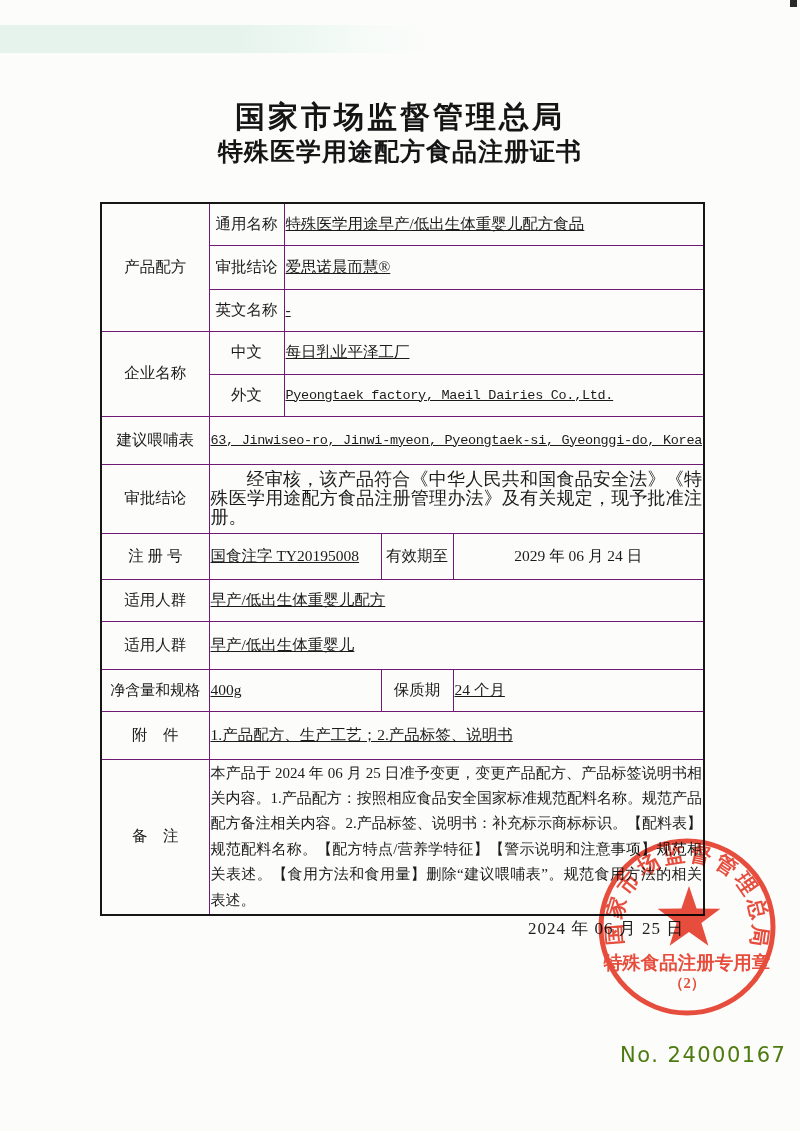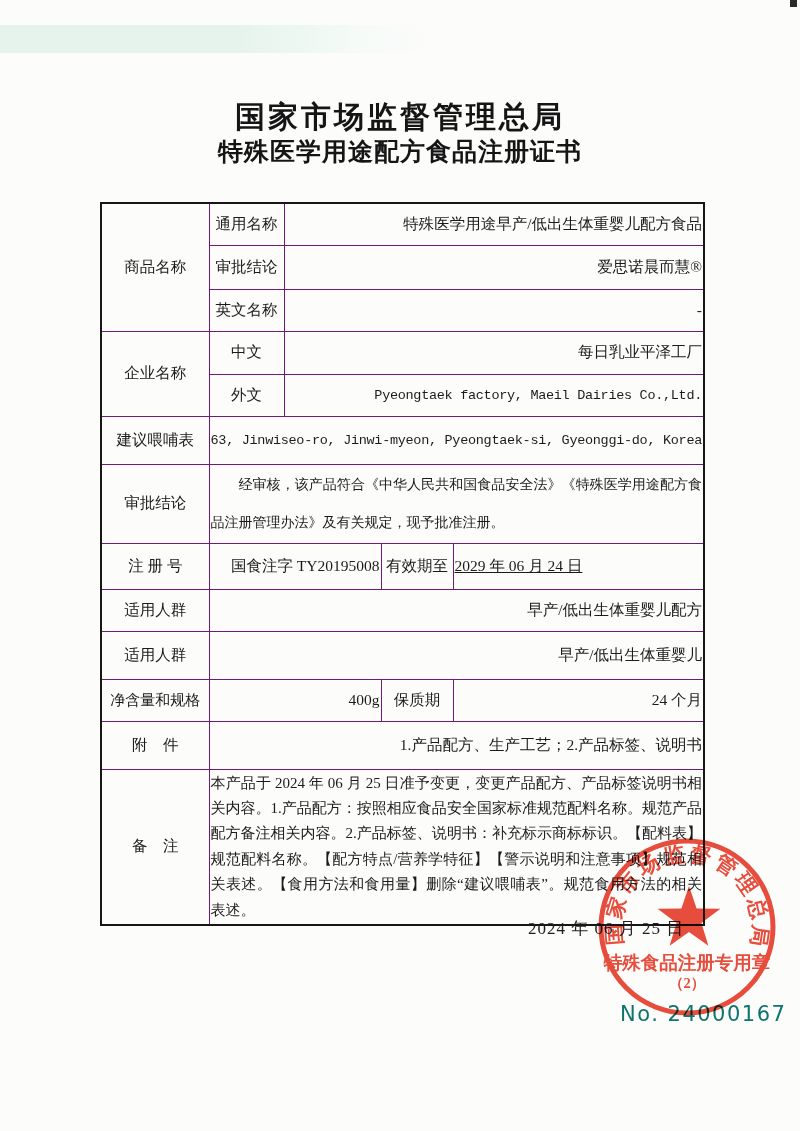--- a/index.html
+++ b/index.html
@@ -26,36 +26,36 @@
     font-size:15.5px;color:#1b1b1b;
   }
   table.cert td{
     border:1px solid #701a75;
     vertical-align:middle;
     padding:1px;
     overflow:hidden;
     margin-top:15px;
   }
   td.lab{text-align:center;}
-  td.val{text-align:right;padding:2px 8px 2px 13px;}
-  td.val-center{text-align:left;padding:2px 4px;text-decoration:underline;}
+  td.val{text-align:left;padding:2px 8px 2px 13px;text-decoration:underline;}
+  td.val-center{text-align:center;padding:2px 4px;}
   td.mono{font-family:"Liberation Mono","DejaVu Sans Mono",monospace;font-size:13.5px;letter-spacing:-0.3px;}
-  td.approval{font-size:14px;line-height:38px;text-align:justify;padding:2px 10px 2px 10px;text-indent:2em;}
+  td.approval{font-size:18px;line-height:19px;text-align:justify;padding:2px 10px 2px 10px;text-indent:2em;}
   td.remarks{font-size:15px;line-height:25.4px;text-align:justify;padding:3px 10px 3px 12px;vertical-align:middle;}
   tr.h42{height:42px;} tr.h43{height:43px;} tr.h44{height:44px;}
   tr.h46{height:46px;} tr.h48{height:48px;} tr.h69{height:69px;} tr.h128{height:128px;}
   .ls10{letter-spacing:0px;}
   
   .issue-date{position:absolute;left:528px;top:917px;font-size:17px;letter-spacing:1px;color:#1e1e1e;}
   
   .stamp{position:absolute;left:587px;top:827px;mix-blend-mode:multiply;opacity:.93;}
   .serial{
-    position:absolute;left:620px;top:1002px;width:170px;
+    position:absolute;left:620px;top:1043px;width:170px;
     font-family:"DejaVu Sans","Liberation Sans",sans-serif;
-    font-size:21px;letter-spacing:1.5px;color:#0f766e;mix-blend-mode:multiply;
+    font-size:21px;letter-spacing:1.5px;color:#4d7c0f;mix-blend-mode:multiply;
   }
 </style>
 </head>
 <body>
 
 <div class="scan-band"></div>
 <div class="corner-mark"></div>
 
 <div class="title title-line1">国家市场监督管理总局</div>
 <div class="title title-line2">特殊医学用途配方食品注册证书</div>
@@ -63,21 +63,21 @@
 <table class="cert">
   <colgroup>
     <col style="width:108px">
       <col style="width:75px">
       <col style="width:97px">
       <col style="width:72px">
       <col style="width:251px">
   </colgroup>
   <tbody>
     <tr class="h42">
-      <td class="lab" rowspan="3">商品名称</td>
+      <td class="lab" rowspan="3">产品配方</td>
       <td class="lab">通用名称</td>
       <td class="val" colspan="3">特殊医学用途早产/低出生体重婴儿配方食品</td>
     </tr>
     <tr class="h44">
       <td class="lab">审批结论</td>
       <td class="val" colspan="3">爱思诺晨而慧®</td>
     </tr>
     <tr class="h42">
       <td class="lab">英文名称</td>
       <td class="val" colspan="3">-</td>

